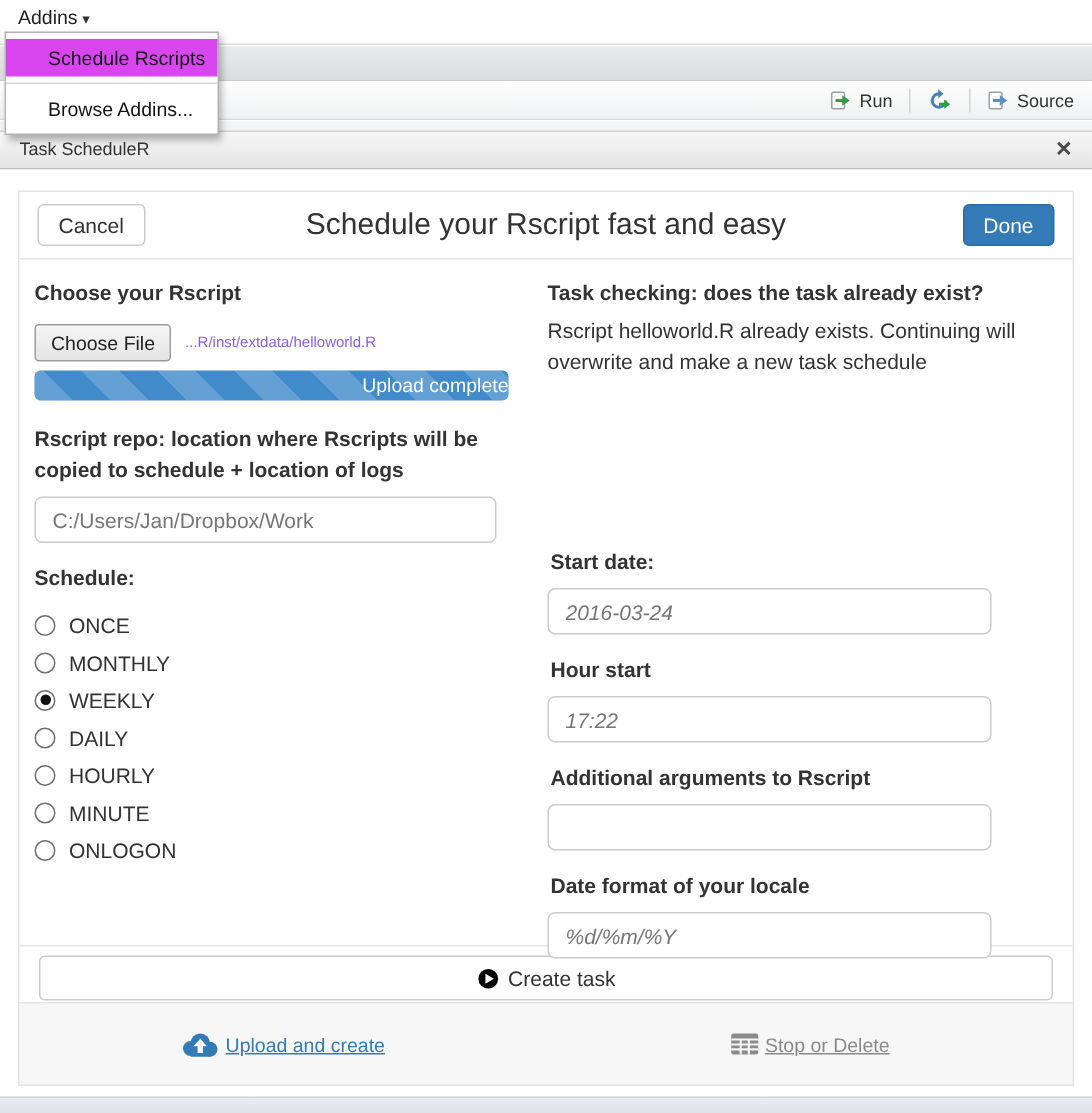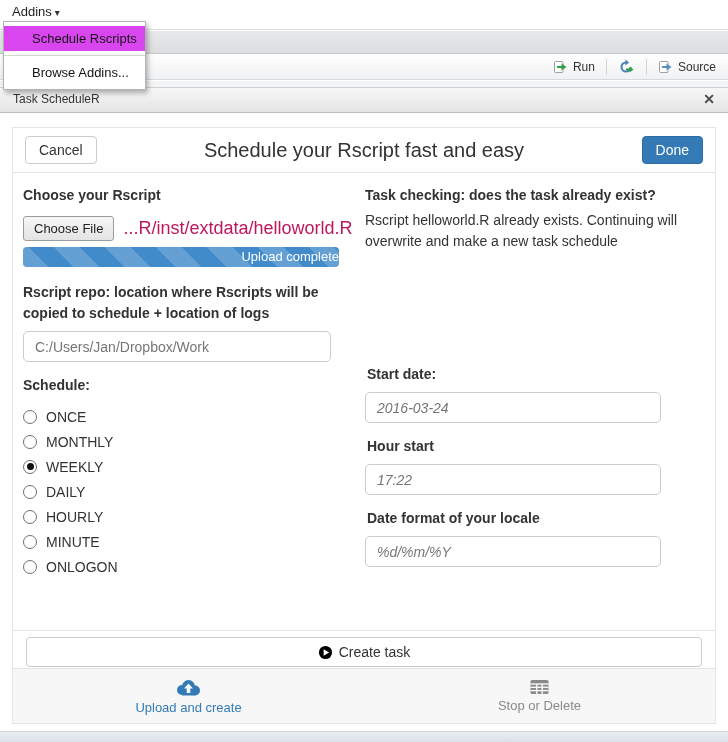--- a/index.html
+++ b/index.html
@@ -46,21 +46,21 @@
 
   .content { display:flex; height:457px; padding:12px 10px 0 10px; }
   .col-left { width:332px; flex:0 0 332px; }
   .col-right { flex:1; padding-left:10px; }
 
   h4.heading { font-size:14px; font-weight:bold; color:#333; line-height:21px; }
 
   .file-row { margin-top:10px; display:flex; align-items:center; }
   .choose-file-btn { font-size:13px; color:#222; background:linear-gradient(#f6f6f6,#e4e4e4);
                      border:1px solid #9c9c9c; border-radius:3px; padding:4px 10px; cursor:pointer; font-family:inherit; }
-  .file-name { font-size:18px; color:#be185d; margin-left:9px; white-space:nowrap; }
+  .file-name { font-size:10px; color:#8b5cf6; margin-left:9px; white-space:nowrap; }
 
   .progress { margin-top:6px; width:316px; height:20px; border-radius:4px; overflow:hidden;
               background:#428bca; position:relative; }
   .progress-bar { position:absolute; inset:0; text-align:right; font-size:13px; color:#fff; line-height:20px;
               background-image:repeating-linear-gradient(45deg, rgba(255,255,255,.18) 0 18px, rgba(255,255,255,0) 18px 36px); }
 
   .repo-heading { margin-top:15px; width:326px; }
   input.txt { display:block; height:31px; border:1px solid #ccc; border-radius:5px; padding:0 11px;
               font-size:14px; color:#767676; font-family:inherit; background:#fff; outline:none; }
   .repo-input { margin-top:7px; width:308px; }
@@ -79,22 +79,22 @@
   .field .heading { margin:0 0 7px 2px; }
   .field input.txt { width:296px;font-style:italic; }
 
   .create-row { border-top:1px solid #e5e5e5; padding:6px 13px 7px 13px; }
   .create-btn { width:100%; height:30px; background:#fff; border:1px solid #ccc; border-radius:4px;
                 display:flex; align-items:center; justify-content:center; gap:6px;
                 font-size:14px; color:#333; cursor:pointer; font-family:inherit; }
 
   .footer { position:absolute; top:555px; left:12px; right:12px; height:56px;
             background:#f7f7f7; border:1px solid #e5e5e5; display:flex; }
-  .footer-tab { flex:1; display:flex; flex-direction:column; align-items:center; justify-content:center; gap:3px;
-                cursor:pointer; font-size:13px; color:#8a8a8a; }
+  .footer-tab { flex:1; display:flex; flex-direction:row; align-items:center; justify-content:center; gap:3px;
+                cursor:pointer; font-size:13px; color:#8a8a8a;text-decoration:underline; }
   .footer-tab.active { color:#337ab7; }
   .footer-tab svg .fill-swap { fill:#8a8a8a; }
   .footer-tab.active svg .fill-swap { fill:#337ab7; }
 
   .bottom-strip { position:absolute; bottom:0; left:0; right:0; height:11px;
                   background:linear-gradient(#e8edf1,#dbe2e8); border-top:1px solid #ccd4da; }
 </style>
 </head>
 <body>
 
@@ -214,20 +214,24 @@
         <div class="task-text">Rscript helloworld.R already exists. Continuing will overwrite and make a new task schedule</div>
 
         <div class="fields">
           <div class="field">
             <h4 class="heading">Start date:</h4>
             <input class="txt" type="text" value="2016-03-24" style="">
           </div>
           <div class="field">
             <h4 class="heading">Hour start</h4>
             <input class="txt" type="text" value="17:22" style="">
+          </div>
+          <div class="field">
+            <h4 class="heading">Additional arguments to Rscript</h4>
+            <input class="txt" type="text" value="" style="">
           </div>
           <div class="field">
             <h4 class="heading">Date format of your locale</h4>
             <input class="txt" type="text" value="%d/%m/%Y" style="">
           </div>
         </div>
       </div>
     </div>
 
     <div class="create-row">

